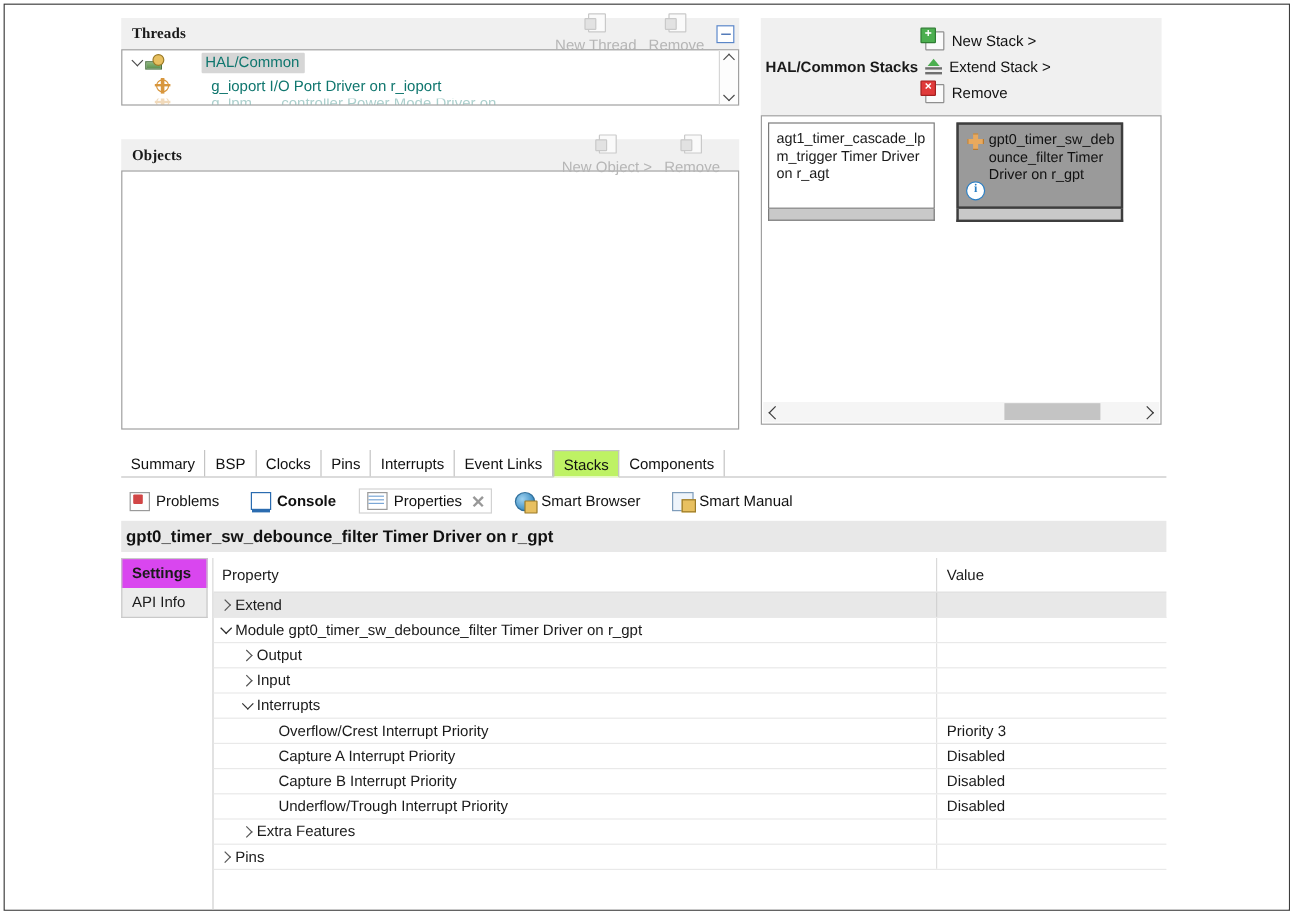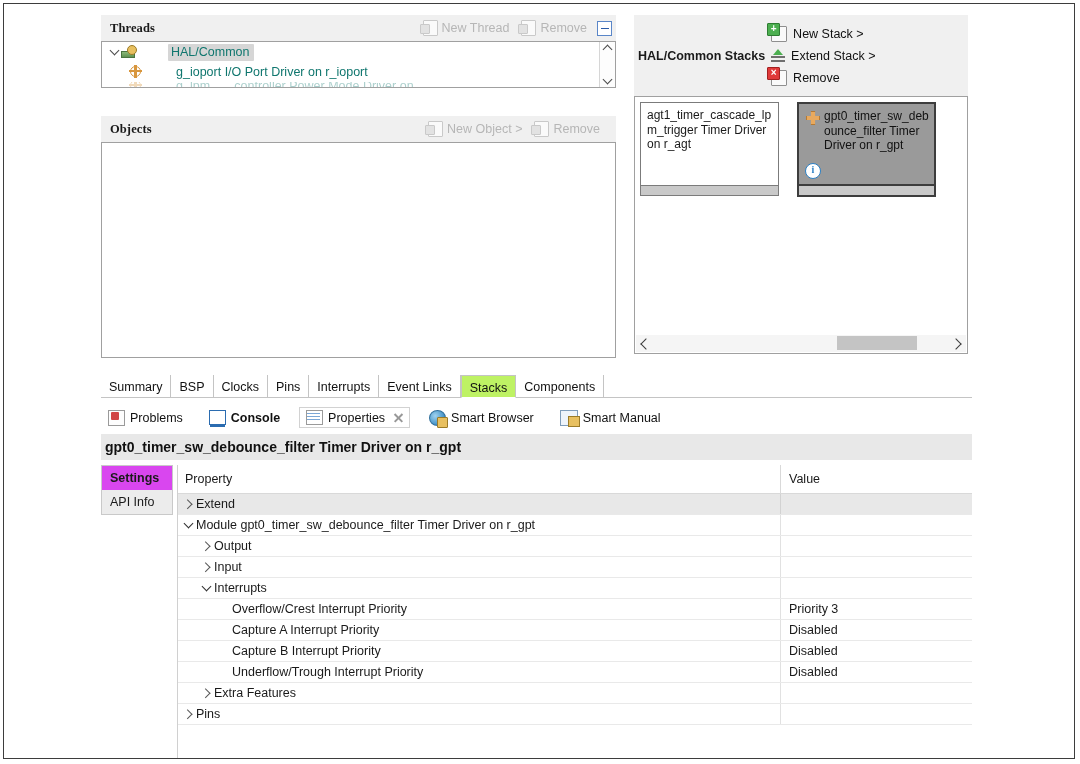--- a/index.html
+++ b/index.html
@@ -38,21 +38,21 @@
     height: 26px;
     background: #f0f0f0;
     display: flex; align-items: center;
     padding: 0 4px 0 9px;
     box-sizing: border-box;
   }
   .panel-title { font-weight: bold; font-size: 12.5px; color: #1a1a1a; letter-spacing: .1px; font-family: Liberation Serif, serif; }
   .header-actions { margin-left: auto; display: flex; align-items: center; gap: 10px; }
   .hdr-btn {
     display: flex; align-items: center; gap: 4px;
-    color: #b6b6b6; font-size: 12.5px; white-space: nowrap;
+    color: #b6b6b6; font-size: 12.5px; white-space: nowrap; flex-direction: column;
   }
 
   
   .doc-ghost {
     width: 13px; height: 14px;
     border: 1px solid #c9c9c9;
     background: #fafafa;
     position: relative; border-radius: 1px;
     margin-left: 2px;
   }
@@ -177,21 +177,21 @@
     border: 1px solid #a0a0a0; background: #fff; height: 258px; box-sizing: border-box;
     position: relative;
   }
   .stack-cards { position: absolute; left: 5px; top: 5px; display: flex; gap: 18px; }
   .stack-card {
     width: 139px; box-sizing: border-box; position: relative;
     font-size: 12px; line-height: 14.5px;
   }
   .stack-card .body {
     border: 1px solid #7b7b7b; background: #fff; padding: 5px 2px 4px 6px;
-    height: 84px; box-sizing: border-box; position: relative;
+    height: 72px; box-sizing: border-box; position: relative;
   }
   .stack-card.selected .body { background: #9a9a9a; border: 2px solid #3d3d3d; color: #111; }
   .stack-card.selected { }
   .stack-card .body .with-icon { display: flex; gap: 5px; }
   .stack-card .txt { word-break: break-word; }
   .stack-card .foot { height: 9px; background: #c9c9c9; border: 1px solid #7b7b7b; border-top: none; }
   .stack-card.selected .foot { background: #c9c9c9; border: 2px solid #3d3d3d; border-top: none; }
   .ico-gpt {
     width: 14px; height: 14px; position: relative; flex: 0 0 14px; margin-top: 1px;
   }

